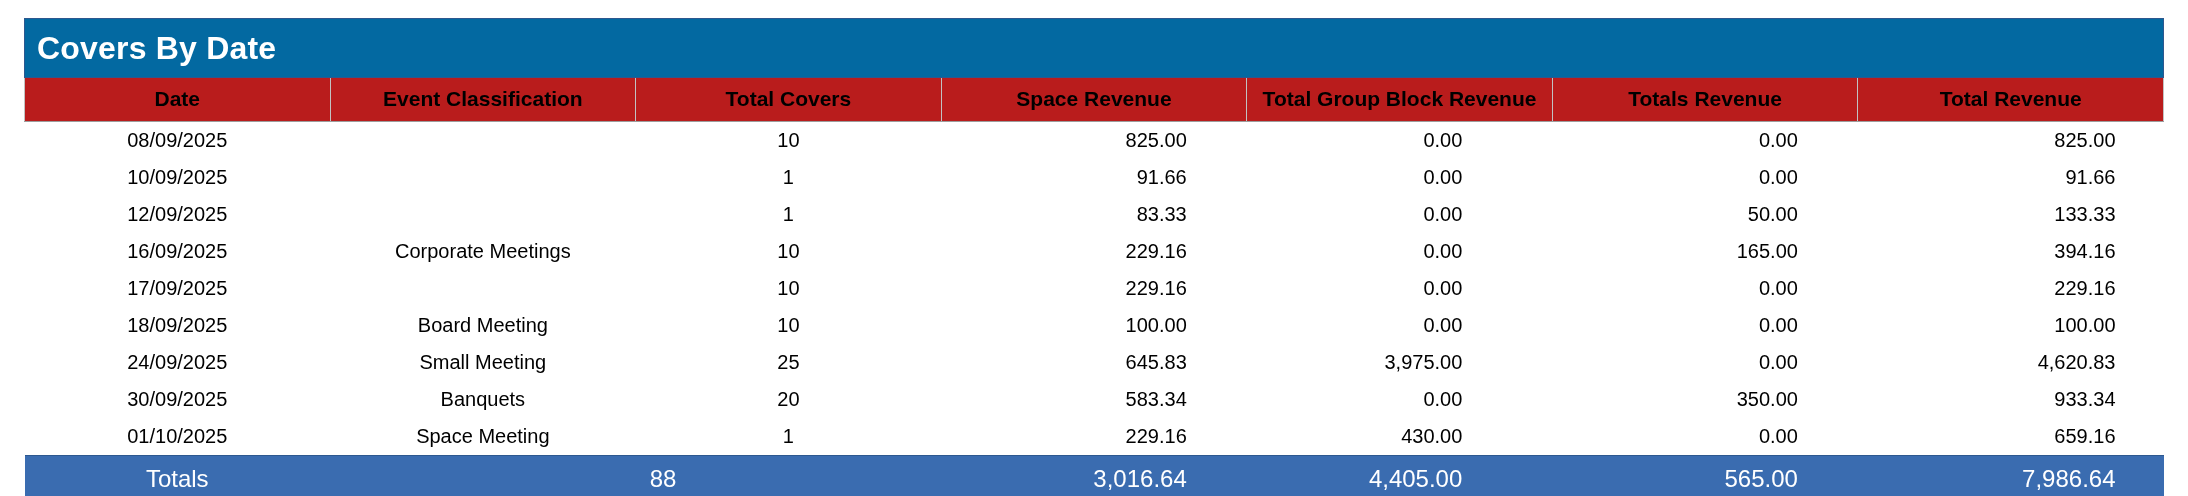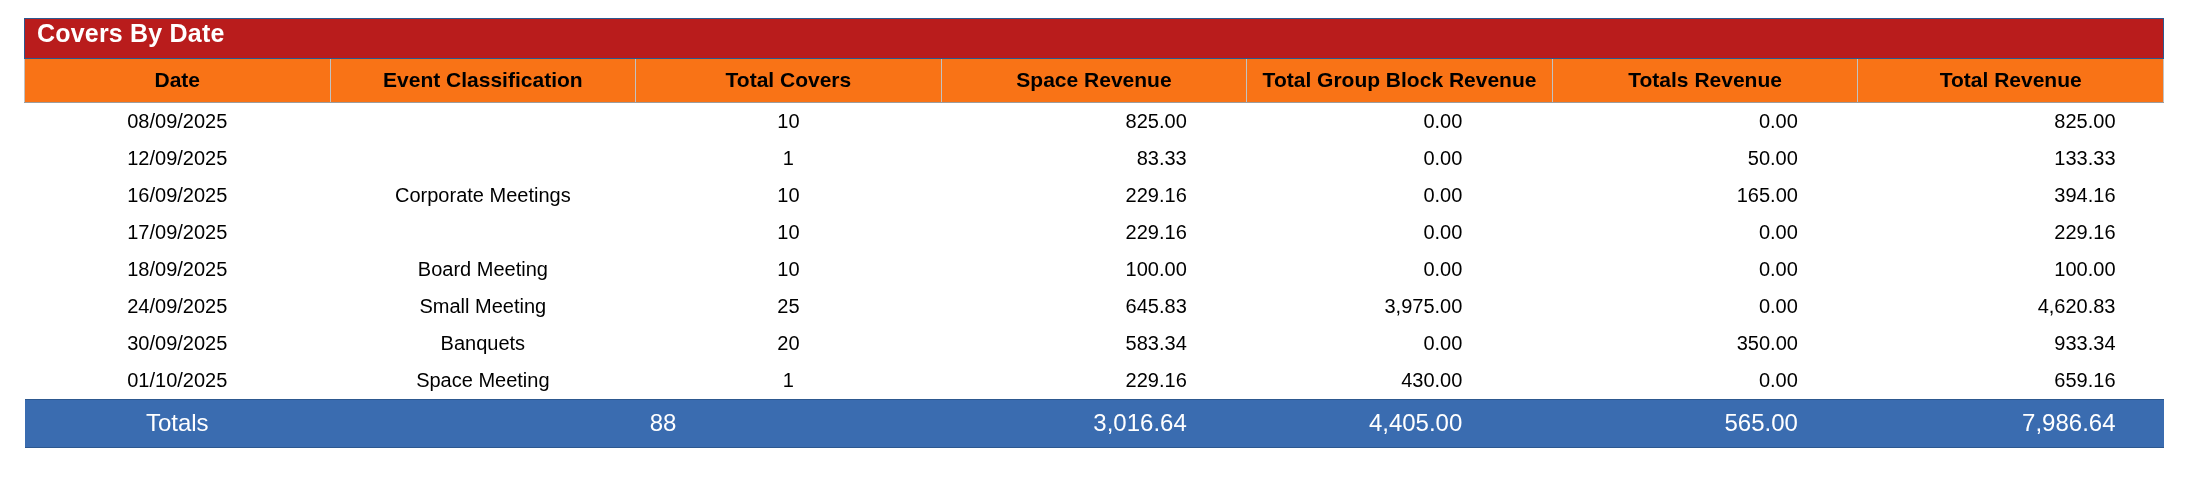--- a/index.html
+++ b/index.html
@@ -15,30 +15,30 @@
     background: #ffffff;
     box-sizing: border-box;
     padding: 18px 24px 0 24px;
   }
   .report {
     width: 2140px;
     border-collapse: collapse;
     table-layout: fixed;
   }
   .title-bar td {
-    background: #b91c1c;
+    background: #0369a1;
     color: #ffffff;
-    font-size: 25px;
+    font-size: 32px;
     font-weight: bold;
-    padding: 0 12px 10px 12px;
+    padding: 11px 12px 10px 12px;
     border: 1px solid #2d588f;
     letter-spacing: 0.2px;
   }
   thead.col-head th {
-    background: #f97316;
+    background: #b91c1c;
     color: #000000;
     font-size: 21px;
     font-weight: bold;
     padding: 9px 14px 10px 14px;
     border-left: 1px solid #c2c2c2;
     border-right: 1px solid #c2c2c2;
     border-bottom: 1px solid #9d9d9d;
     text-align: center;
   }
   tbody.data-body td {
@@ -100,20 +100,29 @@
     </thead>
     <tbody class="data-body">
       <tr>
         <td class="col-date">08/09/2025</td>
         <td class="col-class"></td>
         <td class="col-covers">10</td>
         <td class="col-space">825.00</td>
         <td class="col-group">0.00</td>
         <td class="col-package">0.00</td>
         <td class="col-total">825.00</td>
+      </tr>
+      <tr>
+        <td class="col-date">10/09/2025</td>
+        <td class="col-class"></td>
+        <td class="col-covers">1</td>
+        <td class="col-space">91.66</td>
+        <td class="col-group">0.00</td>
+        <td class="col-package">0.00</td>
+        <td class="col-total">91.66</td>
       </tr>
       <tr>
         <td class="col-date">12/09/2025</td>
         <td class="col-class"></td>
         <td class="col-covers">1</td>
         <td class="col-space">83.33</td>
         <td class="col-group">0.00</td>
         <td class="col-package">50.00</td>
         <td class="col-total">133.33</td>
       </tr>

